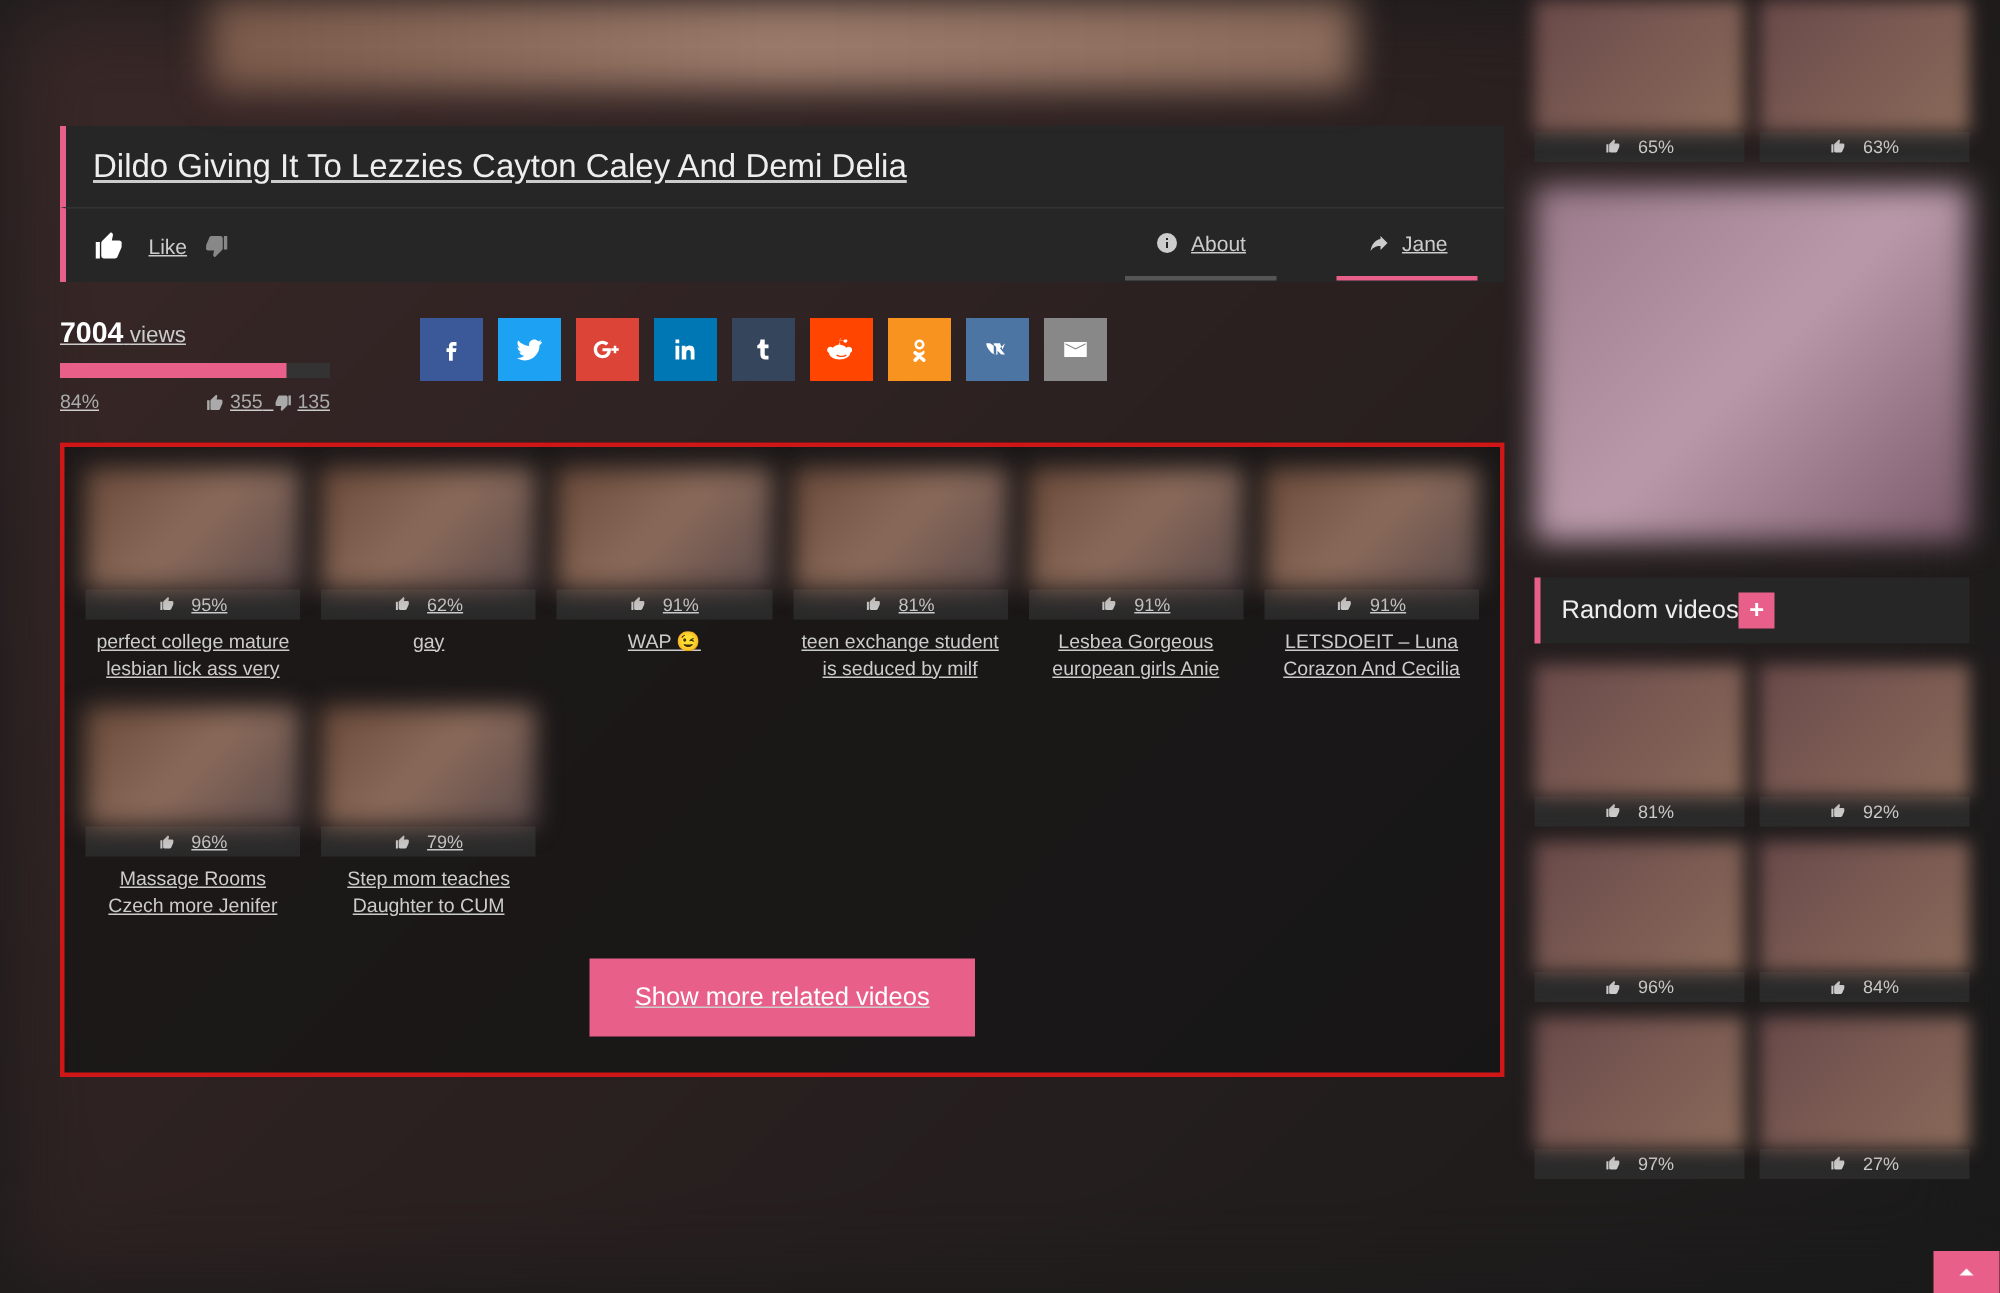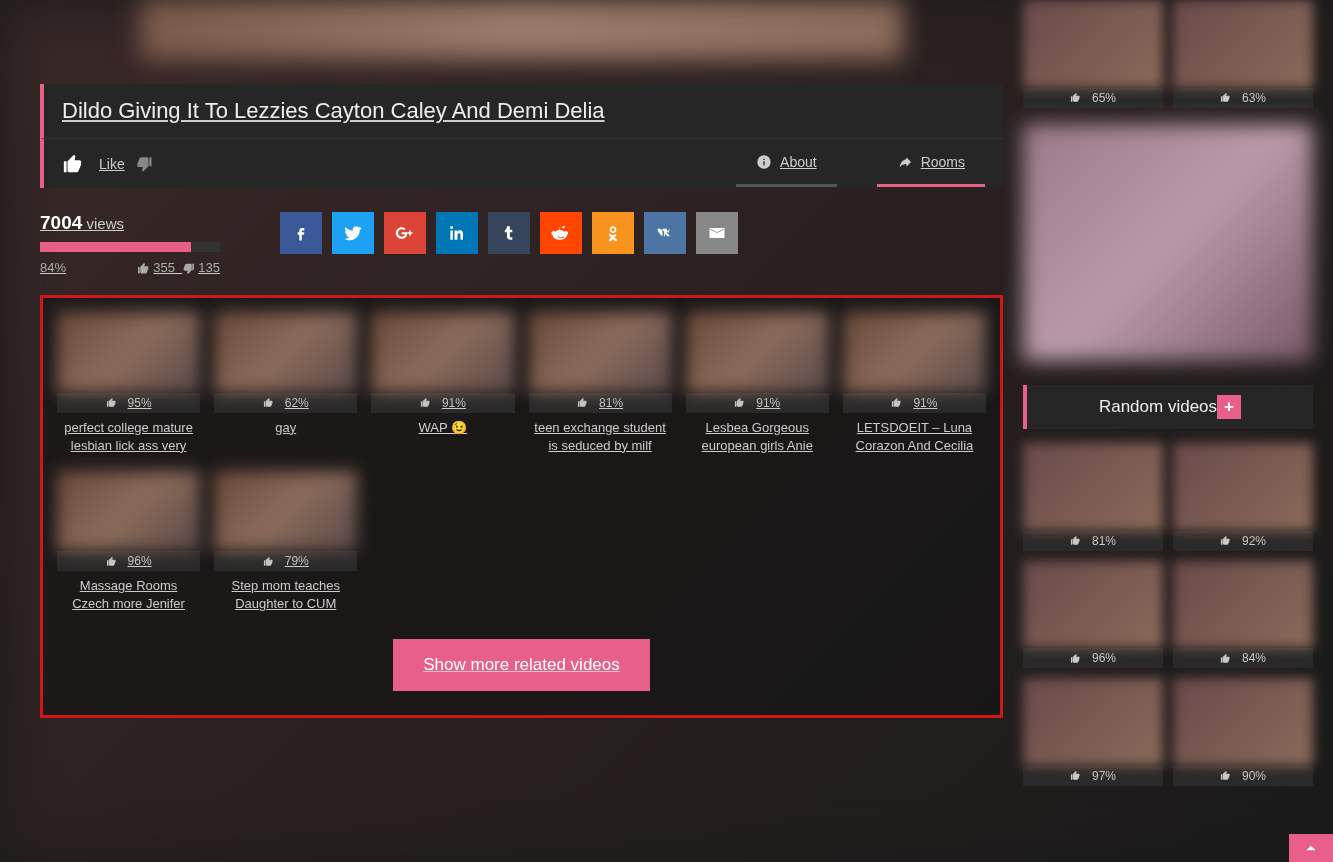--- a/index.html
+++ b/index.html
@@ -51,21 +51,21 @@
 .rate-bar svg { width: 11px; height: 11px; fill: #ccc; }
 .card-title { font-size: 13px; color: #ccc; margin-top: 6px; line-height: 1.4; padding: 0 4px; max-height: 38px; overflow: hidden; }
 
 .more-btn { display: block; margin: 24px auto 10px; background: #e8608a; color: #fff; border: none; padding: 16px 30px; font-size: 17px; cursor: pointer; }
 
 .side-grid { display: grid; grid-template-columns: 1fr 1fr; gap: 10px; margin-bottom: 16px; }
 .side-card { cursor: pointer; }
 .side-thumb { aspect-ratio: 16/10; background: linear-gradient(135deg, #6a4a4a, #8a6a5a); filter: blur(6px); }
 .side-big { aspect-ratio: 1/0.82; background: linear-gradient(135deg, #9a7a8a, #ba9aaa, #7a5a6a); filter: blur(10px); margin-bottom: 24px; cursor: pointer; border-radius: 2px; }
 
-.side-header { background: #262626; border-left: 4px solid #e8608a; padding: 10px 14px; display: flex; justify-content: center; align-items: center; margin-bottom: 14px; }
+.side-header { background: #262626; border-left: 4px solid #e8608a; padding: 10px 14px; display: flex; justify-content: flex-start; align-items: center; margin-bottom: 14px; }
 .side-header span { font-size: 17px; color: #eee; }
 .plus-btn { width: 24px; height: 24px; background: #e8608a; color: #fff; display: flex; align-items: center; justify-content: center; font-size: 17px; font-weight: bold; cursor: pointer; }
 
 .to-top { position: fixed; right: 0; bottom: 0; width: 44px; height: 28px; background: #e8608a; display: flex; align-items: center; justify-content: center; cursor: pointer; }
 .to-top svg { width: 14px; height: 14px; fill: #fff; }
 </style>
 </head>
 <body>
 <div class="page-bg"></div>
 
@@ -96,21 +96,21 @@
           <svg viewBox="0 0 24 24">
               <circle cx="12" cy="12" r="10"></circle>
               <path fill="#262626" d="M11 7h2v2h-2zm0 4h2v6h-2z"></path>
             </svg>
           <span>About</span>
         </div>
         <div class="tab active">
           <svg viewBox="0 0 24 24">
               <path d="M14 5l7 7-7 7v-4c-5 0-8 2-10 5 1-6 4-11 10-12V5z"></path>
             </svg>
-          <span>Rooms</span>
+          <span>Jane</span>
         </div>
       </div>
     </div>
 
     <div class="stats-share">
       <div class="stats">
         <div class="view-count"><b>7004</b> <span>views</span></div>
         <div class="bar-track">
             <div class="bar-fill" style="width:84%"></div>
           </div>
@@ -335,21 +335,21 @@
             </svg>
             <span>97%</span>
           </div>
         </div>
         <div class="side-card">
           <div class="side-thumb"></div>
           <div class="rate-bar">
             <svg viewBox="0 0 24 24">
               <path d="M2 21h3V9H2v12zm19-11c0-1.1-.9-2-2-2h-5.3l.8-3.8v-.3c0-.4-.2-.8-.4-1.1L13 2 6.6 8.4C6.2 8.8 6 9.3 6 9.8V19c0 1.1.9 2 2 2h8c.8 0 1.5-.5 1.8-1.2l2.9-6.8c.1-.2.1-.5.1-.7v-2.3z"></path>
             </svg>
-            <span>90%</span>
+            <span>27%</span>
           </div>
         </div>
       </div>
   </div>
 </div>
 
 <div class="to-top">
   <svg viewBox="0 0 24 24">
       <path d="M12 8l-8 8h16z"></path>
     </svg>

